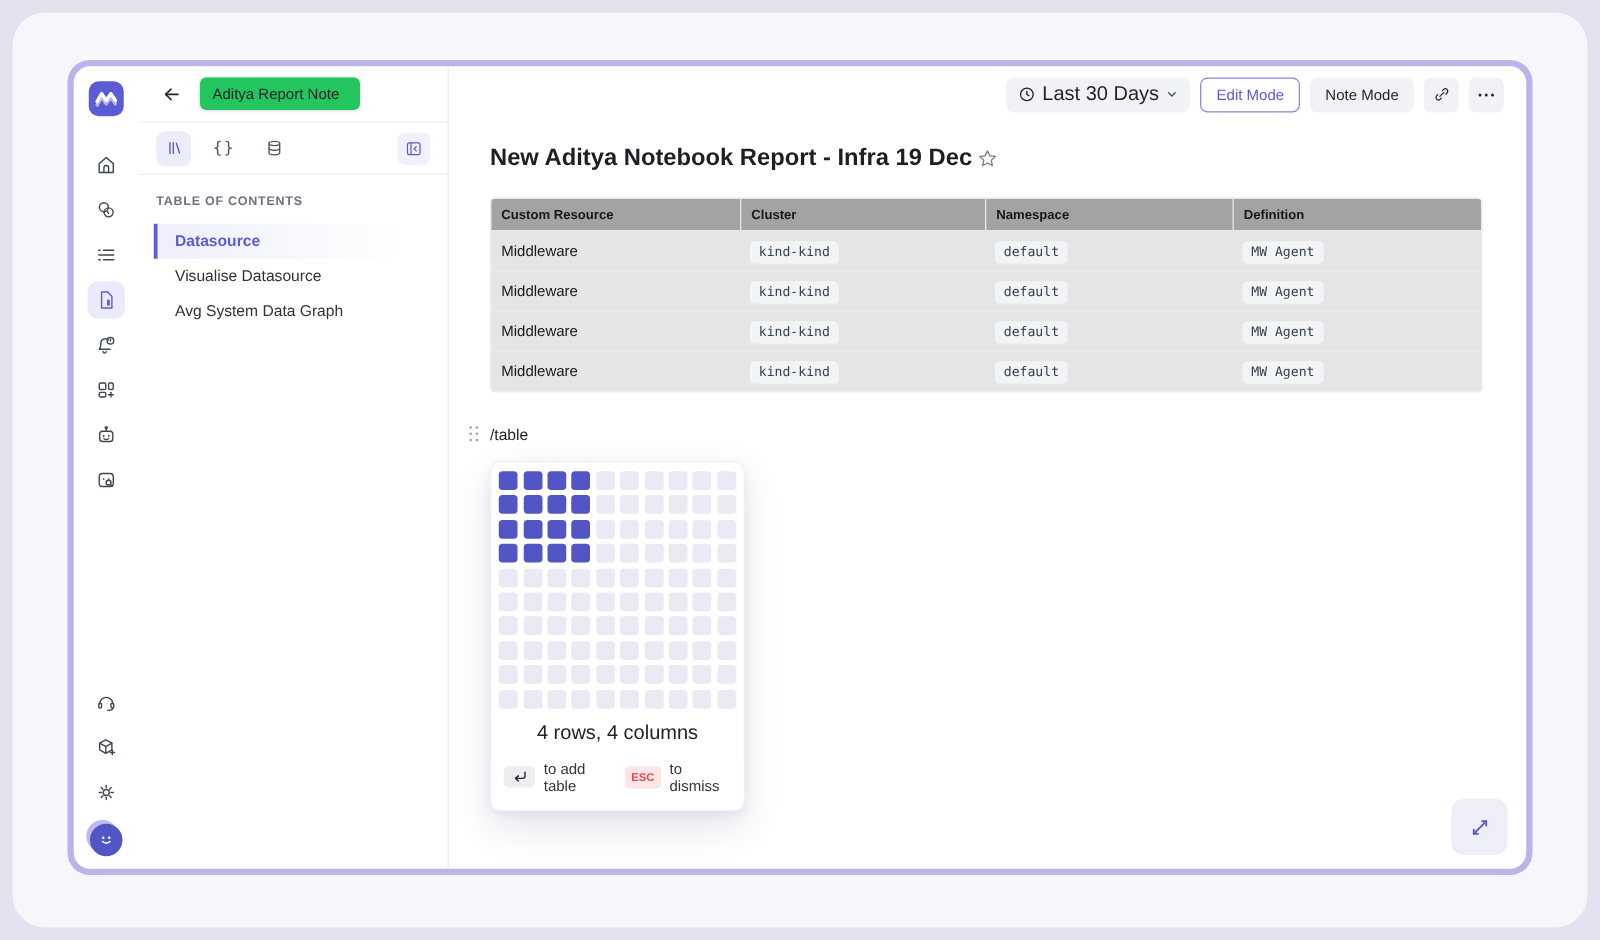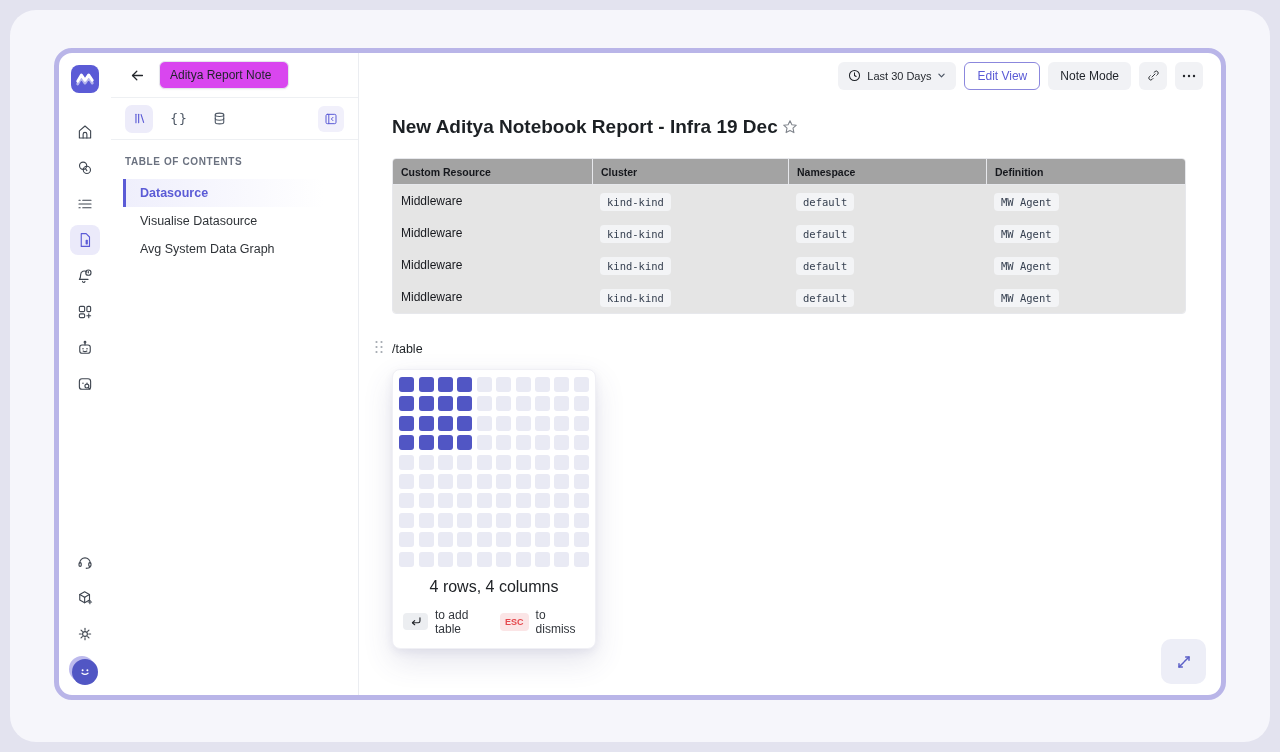--- a/index.html
+++ b/index.html
@@ -17,34 +17,34 @@
   .rail-icons, .rail-bottom { display:flex; flex-direction:column; align-items:center; gap:6px; }
   .rail-bottom { margin-top:auto; }
   .ric { width:30px; height:30px; border-radius:8px; display:flex; align-items:center; justify-content:center; color:#3f4650; cursor:pointer; }
   .ric.active { background:#ebeafa; color:#5b5bd6; }
   .icn { fill:none; stroke:currentColor; stroke-width:1.5; stroke-linecap:round; stroke-linejoin:round; }
   .avatar { width:26px; height:26px; border-radius:50%; background:#5156c4; display:flex; align-items:center; justify-content:center; box-shadow:-3px -3px 0 0 #bdbaed; margin-top:4px; }
   
   .sidebar { width:248px; flex:none; border-right:1px solid #ebedf1; display:flex; flex-direction:column; }
   .sidebar-header { height:45px; flex:none; display:flex; align-items:center; gap:10px; padding:0 14px; border-bottom:1px solid #eef0f3; }
   .back-btn { width:24px; height:24px; display:flex; align-items:center; justify-content:center; color:#23262b; cursor:pointer; }
-  .title-input { height:28px; width:130px; border:1px solid #e5e7ec; border-radius:6px; padding:0 10px; font-size:12px; color:#1f2329; font-family:"Liberation Sans",sans-serif; background:#d946ef; box-shadow:0 1px 2px rgba(20,20,40,.04); }
+  .title-input { height:28px; width:130px; border:1px solid #e5e7ec; border-radius:6px; padding:0 10px; font-size:12px; color:#1f2329; font-family:"Liberation Sans",sans-serif; background:#22c55e; box-shadow:0 1px 2px rgba(20,20,40,.04); }
   .tabs-row { height:42px; flex:none; display:flex; align-items:center; gap:12px; padding:0 14px; border-bottom:1px solid #eef0f3; }
   .tab-ic { width:28px; height:28px; border-radius:7px; display:flex; align-items:center; justify-content:center; color:#4b5563; cursor:pointer; }
   .tab-ic.active { background:#edecfa; color:#5b5bd6; }
   .braces { font-size:13px; color:#4b5563; letter-spacing:1px; font-family:"DejaVu Sans Mono",monospace; }
   .collapse-btn { margin-left:auto; width:26px; height:26px; border-radius:6px; background:#f1f0fb; display:flex; align-items:center; justify-content:center; color:#5b5bd6; cursor:pointer; }
   .toc { padding-top:16px; }
   .toc-title { font-size:10px; font-weight:700; letter-spacing:.6px; color:#6b7280; padding:0 14px; margin-bottom:12px; }
   .toc-item { margin-left:12px; font-size:12.5px; color:#2f3338; padding:7px 0 7px 14px; border-left:3px solid transparent; cursor:pointer; }
   .toc-item.active { color:#5b5bd6; font-weight:600; border-left-color:#5b5bd6; background:linear-gradient(90deg,#efeffc 0%, rgba(255,255,255,0) 85%); }
   
   .main { flex:1; display:flex; flex-direction:column; position:relative; }
   .main-header { height:45px; flex:none; display:flex; align-items:center; justify-content:flex-end; gap:8px; padding-right:18px; }
-  .pill-btn { height:28px; display:flex; align-items:center; gap:6px; background:#f1f2f5; border-radius:6px; padding:0 10px; font-size:11px; color:#1f2329; cursor:pointer; }
+  .pill-btn { height:28px; display:flex; align-items:center; gap:6px; background:#f1f2f5; border-radius:6px; padding:0 10px; font-size:16px; color:#1f2329; cursor:pointer; }
   .btn-outline { height:28px; display:flex; align-items:center; background:#fff; border:1px solid #8b87dd; border-radius:6px; padding:0 12px; font-size:12px; color:#5b5bd6; font-weight:500; cursor:pointer; }
   .btn-plain { height:28px; display:flex; align-items:center; background:#f1f2f5; border-radius:6px; padding:0 12px; font-size:12px; color:#1f2329; cursor:pointer; }
   .sq-btn { width:28px; height:28px; background:#f1f2f5; border-radius:6px; display:flex; align-items:center; justify-content:center; color:#23262b; cursor:pointer; }
   .content { flex:1; padding:0 0 0 33px; position:relative; }
   .doc-title-row { margin-top:18px; display:flex; align-items:center; gap:4px; }
   .doc-title { font-size:19px; font-weight:700; color:#1c2024; }
   .star { color:#80858d; display:flex; cursor:pointer; }
   
   .block { position:relative; }
   .drag-handle { position:absolute; left:-18px; top:5px; cursor:grab; display:flex; }
@@ -245,21 +245,21 @@
         <svg class="icn" width="13" height="13" viewBox="0 0 16 16" style="stroke-width:1.3">
             <circle cx="8" cy="8" r="6.2"></circle>
             <path d="M8 4.8V8l2 1.3"></path>
           </svg>
         <span>Last 30 Days</span>
         <svg width="9" height="7" viewBox="0 0 10 8">
             <path d="M2 2.5l3 3 3-3" fill="none" stroke="#4b5563" stroke-width="1.4" stroke-linecap="round" stroke-linejoin="round"></path>
           </svg>
       </div>
       <div class="btn-outline">
-          <span>Edit View</span>
+          <span>Edit Mode</span>
         </div>
       <div class="btn-plain">
           <span>Note Mode</span>
         </div>
       <div class="sq-btn">
         <svg class="icn" width="15" height="15" viewBox="0 0 24 24" style="stroke-width:1.5">
             <path d="M9.5 14.5l5-5"></path>
             <path d="M12.8 7.2l1.4-1.4a3.1 3.1 0 014.4 4.4l-1.4 1.4"></path>
             <path d="M11.2 16.8l-1.4 1.4a3.1 3.1 0 01-4.4-4.4l1.4-1.4"></path>
           </svg>

